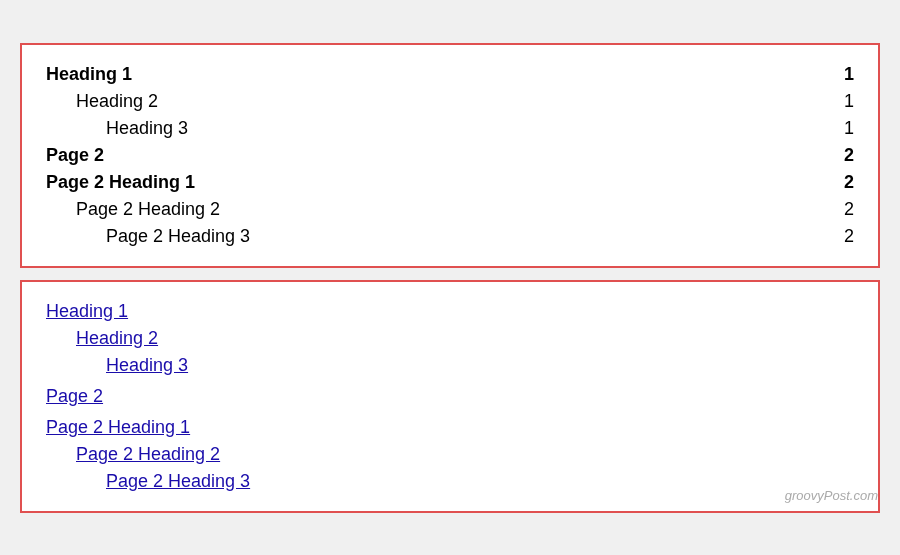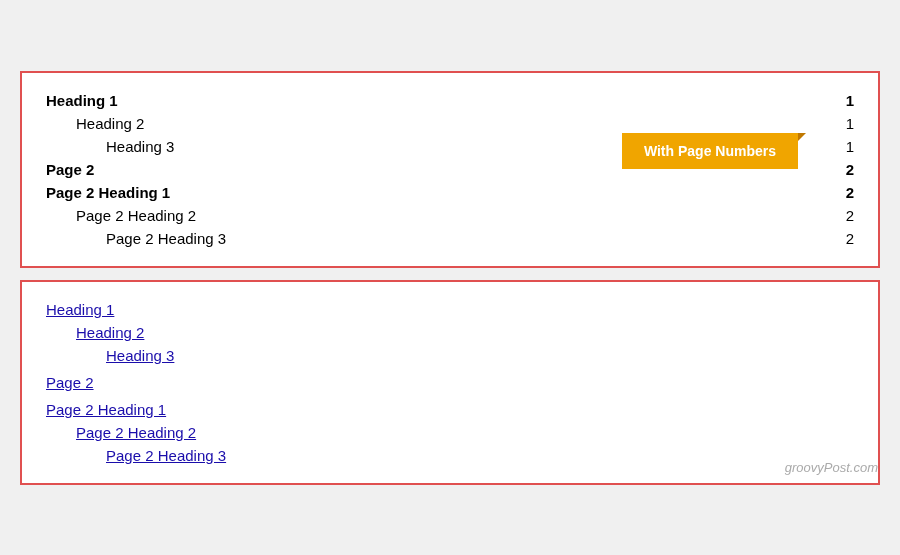--- a/index.html
+++ b/index.html
@@ -23,21 +23,21 @@
       width: 860px;
       padding: 16px 24px;
       position: relative;
     }
 
     .toc-row {
       display: flex;
       justify-content: space-between;
       align-items: flex-end;
       padding: 3px 0;
-      font-size: 15px;
+      font-size: 18px;
       color: #000;
     }
 
     .toc-row.bold {
       font-weight: bold;
     }
 
     .toc-row.indent1 .toc-label {
       padding-left: 30px;
     }
@@ -122,24 +122,20 @@
   </div>
   <div class="toc-row indent1">
     <span class="toc-label">Page 2 Heading 2</span>
     <span class="toc-num">2</span>
   </div>
   <div class="toc-row indent2">
     <span class="toc-label">Page 2 Heading 3</span>
     <span class="toc-num">2</span>
   </div>
 
-  <div class="badge-container">
-    <div class="badge-inner">With Page Numbers</div>
-    <div class="badge-fold"></div>
-  </div>
 </div>
 
 <div class="toc-box" style="position:relative;">
   <div class="toc-row link">
     <span class="toc-label">Heading 1</span>
   </div>
   <div class="toc-row link indent1">
     <span class="toc-label">Heading 2</span>
   </div>
   <div class="toc-row link indent2">

